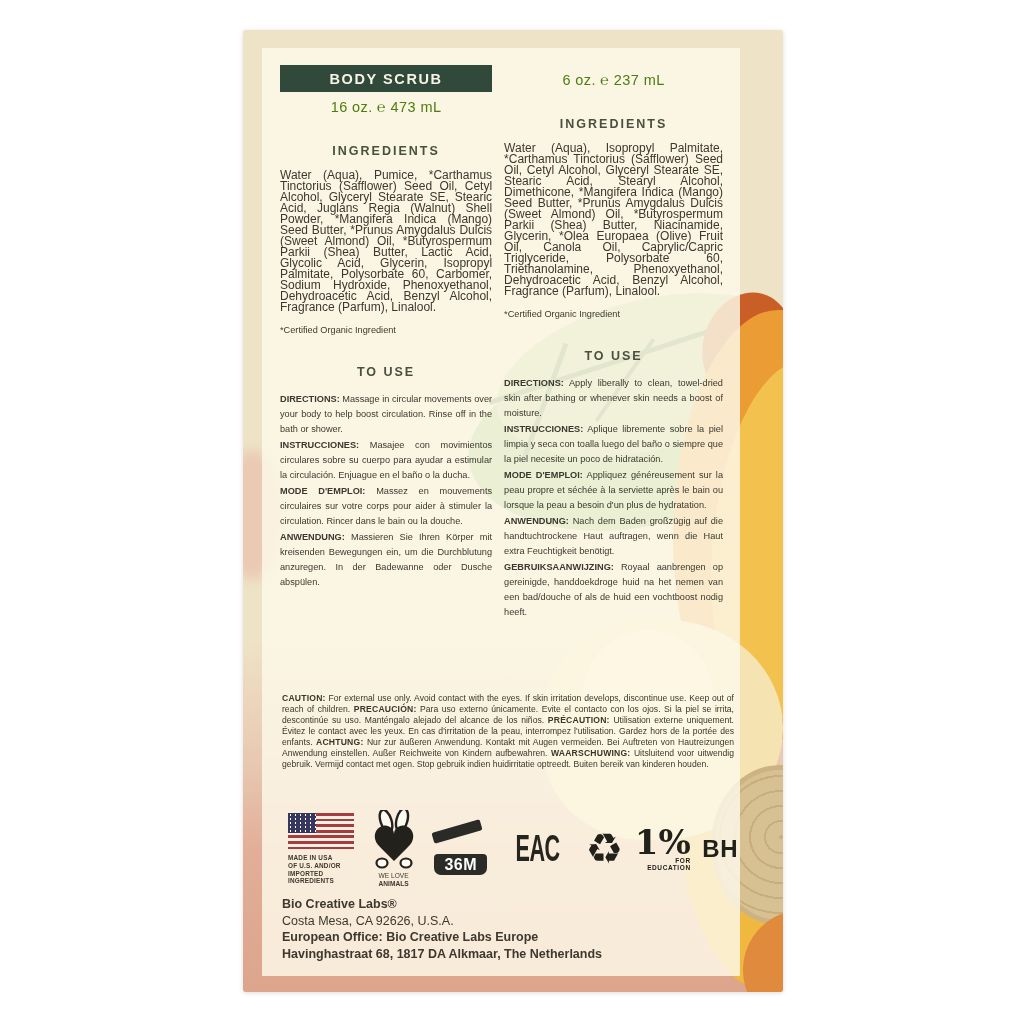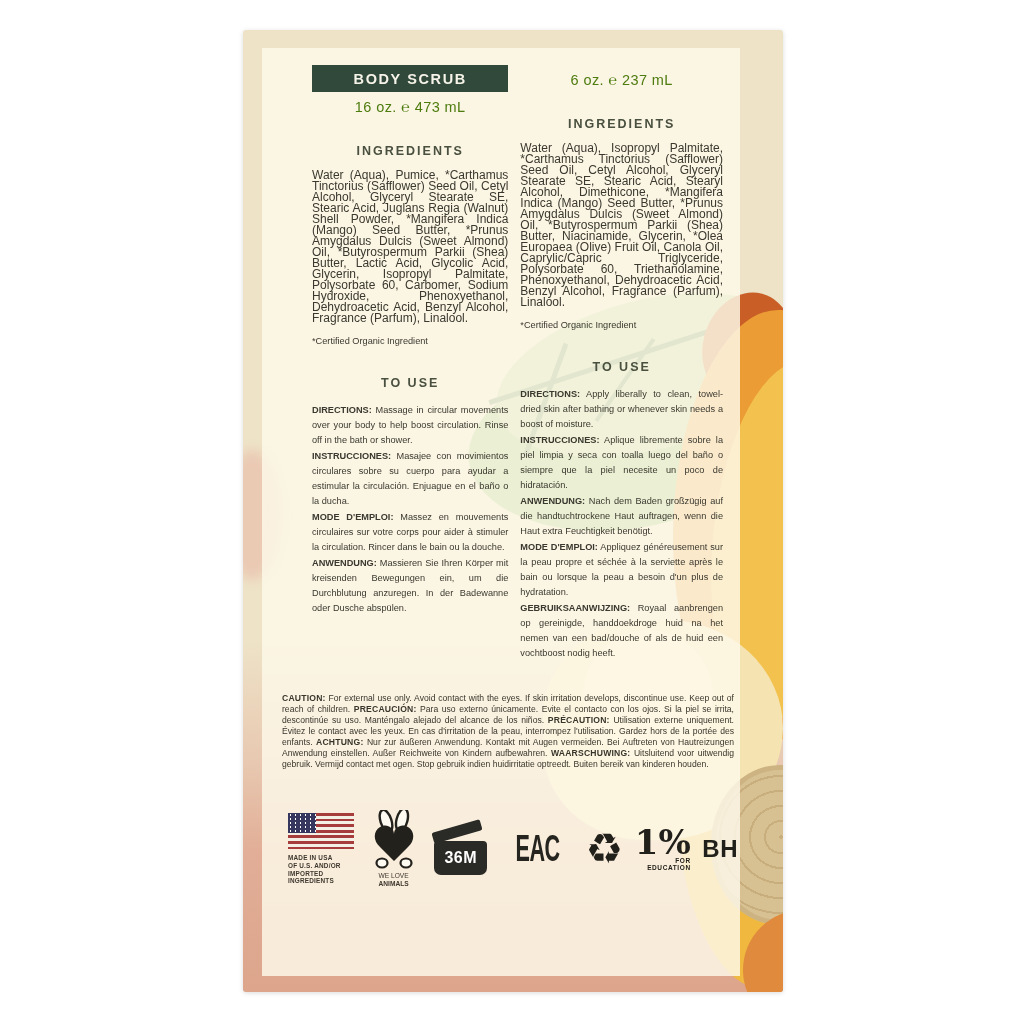--- a/index.html
+++ b/index.html
@@ -33,21 +33,21 @@
     background:#f5e4b2;}
   .dollop-hi{left:340px;top:600px;width:130px;height:130px;border-radius:50%;background:#faf0cc;}
   .walnut{left:468px;top:735px;width:140px;height:160px;border-radius:50% 48% 52% 50%;
     background:#d7c193;
     background-image:repeating-radial-gradient(circle at 50% 45%,#c8ae7c 0 2px,rgba(0,0,0,0) 2px 15px);
     box-shadow:inset 0 0 0 5px #cdb382;}
   .orange-blob{left:500px;top:880px;width:120px;height:120px;border-radius:50%;background:#df8a3c;}
   
   .panel{position:absolute;left:19px;top:18px;width:478px;height:928px;
     background:rgba(253,248,232,0.84);}
-  .columns{display:flex;gap:12px;padding:17px 17px 0 18px;margin-left:32px;}
+  .columns{display:flex;gap:12px;padding:17px 17px 0 18px;}
   .col{width:218px;}
   .col.right{width:225px;}
   .bar{height:27px;background:#31493a;display:flex;align-items:center;justify-content:center;
     color:#f6f3e8;font-weight:bold;font-size:14.5px;letter-spacing:1.6px;}
   .size{text-align:center;margin-top:7px;font-size:14.5px;letter-spacing:0.4px;color:#4d7c0f;}
   .sec-head{text-align:center;font-weight:bold;font-size:12.5px;letter-spacing:2px;
     color:#49503f;margin-top:29px;}
   .ing{margin-top:12px;font-size:12px;line-height:11px;text-align:justify;}
   .note{font-size:9.2px;line-height:11.4px;}
   .dirs{margin-top:13px;}
@@ -63,21 +63,21 @@
     background:repeating-linear-gradient(180deg,#a63d3c 0 2.8px,#f4f0e6 2.8px 5.6px);}
   .flag-canton{position:absolute;top:0;left:0;width:28px;height:19.6px;background:#37365f;
     background-image:radial-gradient(#ffffff 0.7px,rgba(0,0,0,0) 0.9px);background-size:5px 4px;}
   .flag-cap{font-size:6.4px;font-weight:bold;line-height:7.6px;letter-spacing:0.2px;
     margin-top:5px;color:#3f382e;text-align:left;align-self:flex-start;}
   .bunny-cap{font-size:6.6px;line-height:8px;text-align:center;color:#3f382e;margin-top:2px;}
   .bunny-cap div:last-child{font-weight:bold;}
   .jar{width:56px;height:52px;position:relative;}
   .jar-lid{position:absolute;top:3px;left:-1px;width:50px;height:11px;background:#2a2a26;
     border-radius:2px;transform:rotate(-16deg);}
-  .jar-body{position:absolute;bottom:0;left:1px;width:53px;height:34px;background:#2a2a26;
+  .jar-body{position:absolute;bottom:0;left:1px;width:53px;height:21px;background:#2a2a26;
     border-radius:4px 4px 7px 7px;color:#fff;display:flex;align-items:center;justify-content:center;
     font-size:16px;font-weight:bold;letter-spacing:0.5px;}
   .eac{font-weight:bold;font-size:36px;color:#26241f;transform:scaleX(0.60);letter-spacing:-1px;
     font-family:"Liberation Sans",sans-serif;}
   .recycle{font-size:42px;color:#22201b;line-height:42px;font-family:"DejaVu Sans",sans-serif;}
   .one-box{display:flex;flex-direction:column;align-items:flex-end;}
   .one{font-family:"DejaVu Serif",serif;font-weight:bold;font-size:34px;line-height:30px;color:#22201b;}
   .one-cap{font-size:6.5px;font-weight:bold;letter-spacing:0.6px;color:#22201b;text-align:right;line-height:7.5px;}
   .bh{font-weight:bold;font-size:24px;letter-spacing:0.5px;color:#22201b;}
   
@@ -125,22 +125,22 @@
 
       <div class="col right">
         <div class="size">6 oz. ℮ 237 mL</div>
         <div class="sec-head">INGREDIENTS</div>
         <p class="ing">Water (Aqua), Isopropyl Palmitate, *Carthamus Tinctorius (Safflower) Seed Oil, Cetyl Alcohol, Glyceryl Stearate SE, Stearic Acid, Stearyl Alcohol, Dimethicone, *Mangifera Indica (Mango) Seed Butter, *Prunus Amygdalus Dulcis (Sweet Almond) Oil, *Butyrospermum Parkii (Shea) Butter, Niacinamide, Glycerin, *Olea Europaea (Olive) Fruit Oil, Canola Oil, Caprylic/Capric Triglyceride, Polysorbate 60, Triethanolamine, Phenoxyethanol, Dehydroacetic Acid, Benzyl Alcohol, Fragrance (Parfum), Linalool.</p>
         <div class="note">*Certified Organic Ingredient</div>
         <div class="sec-head">TO USE</div>
         <div class="dirs">
             <p><b>DIRECTIONS:</b> Apply liberally to clean, towel-dried skin after bathing or whenever skin needs a boost of moisture.</p>
             <p><b>INSTRUCCIONES:</b> Aplique libremente sobre la piel limpia y seca con toalla luego del baño o siempre que la piel necesite un poco de hidratación.</p>
+            <p><b>MODE D'EMPLOI:</b> Appliquez généreusement sur la peau propre et séchée à la serviette après le bain ou lorsque la peau a besoin d'un plus de hydratation.</p>
             <p><b>ANWENDUNG:</b> Nach dem Baden großzügig auf die handtuchtrockene Haut auftragen, wenn die Haut extra Feuchtigkeit benötigt.</p>
-            <p><b>MODE D'EMPLOI:</b> Appliquez généreusement sur la peau propre et séchée à la serviette après le bain ou lorsque la peau a besoin d'un plus de hydratation.</p>
             <p><b>GEBRUIKSAANWIJZING:</b> Royaal aanbrengen op gereinigde, handdoekdroge huid na het nemen van een bad/douche of als de huid een vochtboost nodig heeft.</p>
           </div>
       </div>
     </div>
 
     <p class="caution"><span><b>CAUTION:</b> For external use only. Avoid contact with the eyes. If skin irritation develops, discontinue use.  Keep out of reach of children. </span><span><b>PRECAUCIÓN:</b> Para uso externo únicamente. Evite el contacto con los ojos. Si la piel se irrita, descontinúe su uso. Manténgalo alejado del alcance de los niños. </span><span><b>PRÉCAUTION:</b> Utilisation externe uniquement. Évitez le contact avec les yeux. En cas d'irritation de la peau, interrompez l'utilisation. Gardez hors de la portée des enfants. </span><span><b>ACHTUNG:</b> Nur zur äußeren Anwendung. Kontakt mit Augen vermeiden. Bei Auftreten von Hautreizungen Anwendung einstellen. Außer Reichweite von Kindern aufbewahren. </span><span><b>WAARSCHUWING:</b> Uitsluitend voor uitwendig gebruik. Vermijd contact met ogen. Stop gebruik indien huidirritatie optreedt. Buiten bereik van kinderen houden. </span></p>
 
     <div class="icons">
       <div class="icon-stack">
         <div class="flag">
@@ -181,14 +181,20 @@
         <div class="one">1%</div>
         <div class="one-cap">
             <div>FOR</div>
             <div>EDUCATION</div>
           </div>
       </div>
 
       <div class="bh">BH</div>
     </div>
 
+    <div class="address">
+      <div class="b">Bio Creative Labs®</div>
+      <div>Costa Mesa, CA 92626, U.S.A.</div>
+      <div class="b">European Office: Bio Creative Labs Europe</div>
+      <div class="b">Havinghastraat 68, 1817 DA  Alkmaar, The Netherlands</div>
+    </div>
   </div>
 </div>
 
 </body></html>

